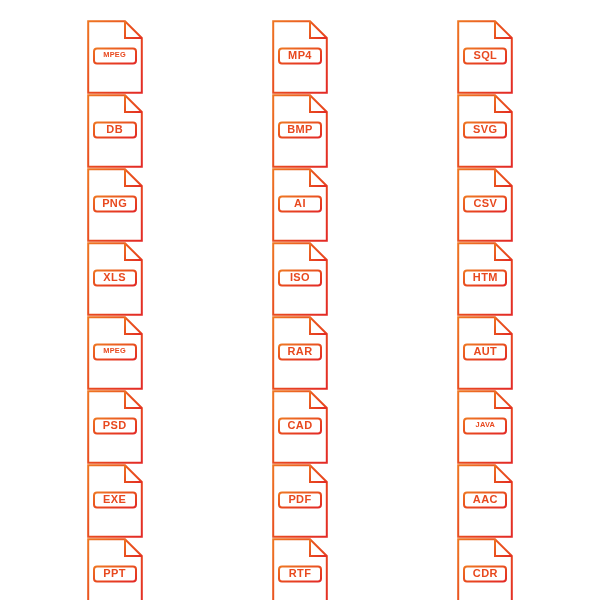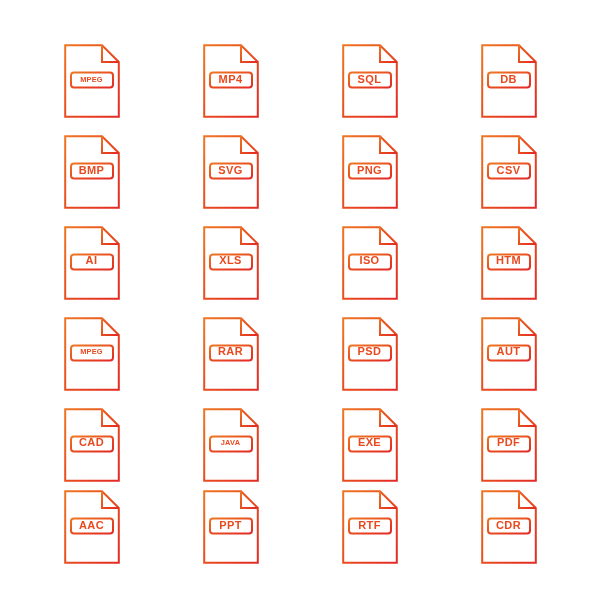--- a/index.html
+++ b/index.html
@@ -13,23 +13,23 @@
     font-family: "Liberation Sans", sans-serif;
     overflow: hidden;
   }
 
   #icon-grid {
     position: relative;
     width: 600px;
     height: 600px;
     box-sizing: border-box;
     display: grid;
-    grid-template-columns: repeat(4, 1fr);
+    grid-template-columns: repeat(3, 1fr);
     grid-template-rows: repeat(5, 1fr);
-    padding: 36px 22px;
+    padding: 20px 22px;
     box-sizing: border-box;
   }
 
   .icon-cell {
     position: relative;
     display: flex;
     align-items: center;
     justify-content: center;
   }
 
@@ -210,58 +210,58 @@
         </svg>
         <div class="file-label-text">
           <span style="color: rgb(232, 73, 31);">PNG</span>
         </div>
       </div>
     </div>
     <div class="icon-cell">
       <div class="file-icon">
         <svg viewBox="0 0 56 74">
           <defs>
+            <linearGradient id="grad8" x1="0" y1="0" x2="1" y2="1">
+              <stop offset="0%" stop-color="#ee7623"></stop>
+              <stop offset="55%" stop-color="#e8491f"></stop>
+              <stop offset="100%" stop-color="#e32a26"></stop>
+            </linearGradient>
+          </defs>
+          <path d="M1.2 1.2 H38 L54.8 18 V72.8 H1.2 Z" fill="none" stroke="url(#grad8)" stroke-width="2" stroke-linejoin="miter"></path>
+          <path d="M38 1.2 V18 H54.8" fill="none" stroke="url(#grad8)" stroke-width="2" stroke-linejoin="miter"></path>
+          <rect x="7" y="28.5" width="42" height="15" rx="3" ry="3" fill="none" stroke="url(#grad8)" stroke-width="2"></rect>
+        </svg>
+        <div class="file-label-text">
+          <span style="color: rgb(232, 73, 31);">AI</span>
+        </div>
+      </div>
+    </div>
+    <div class="icon-cell">
+      <div class="file-icon">
+        <svg viewBox="0 0 56 74">
+          <defs>
             <linearGradient id="grad7" x1="0" y1="0" x2="1" y2="1">
               <stop offset="0%" stop-color="#ee7623"></stop>
               <stop offset="55%" stop-color="#e8491f"></stop>
               <stop offset="100%" stop-color="#e32a26"></stop>
             </linearGradient>
           </defs>
           <path d="M1.2 1.2 H38 L54.8 18 V72.8 H1.2 Z" fill="none" stroke="url(#grad7)" stroke-width="2" stroke-linejoin="miter"></path>
           <path d="M38 1.2 V18 H54.8" fill="none" stroke="url(#grad7)" stroke-width="2" stroke-linejoin="miter"></path>
           <rect x="7" y="28.5" width="42" height="15" rx="3" ry="3" fill="none" stroke="url(#grad7)" stroke-width="2"></rect>
         </svg>
         <div class="file-label-text">
           <span style="color: rgb(232, 73, 31);">CSV</span>
         </div>
       </div>
     </div>
     <div class="icon-cell">
       <div class="file-icon">
         <svg viewBox="0 0 56 74">
           <defs>
-            <linearGradient id="grad8" x1="0" y1="0" x2="1" y2="1">
-              <stop offset="0%" stop-color="#ee7623"></stop>
-              <stop offset="55%" stop-color="#e8491f"></stop>
-              <stop offset="100%" stop-color="#e32a26"></stop>
-            </linearGradient>
-          </defs>
-          <path d="M1.2 1.2 H38 L54.8 18 V72.8 H1.2 Z" fill="none" stroke="url(#grad8)" stroke-width="2" stroke-linejoin="miter"></path>
-          <path d="M38 1.2 V18 H54.8" fill="none" stroke="url(#grad8)" stroke-width="2" stroke-linejoin="miter"></path>
-          <rect x="7" y="28.5" width="42" height="15" rx="3" ry="3" fill="none" stroke="url(#grad8)" stroke-width="2"></rect>
-        </svg>
-        <div class="file-label-text">
-          <span style="color: rgb(232, 73, 31);">AI</span>
-        </div>
-      </div>
-    </div>
-    <div class="icon-cell">
-      <div class="file-icon">
-        <svg viewBox="0 0 56 74">
-          <defs>
             <linearGradient id="grad9" x1="0" y1="0" x2="1" y2="1">
               <stop offset="0%" stop-color="#ee7623"></stop>
               <stop offset="55%" stop-color="#e8491f"></stop>
               <stop offset="100%" stop-color="#e32a26"></stop>
             </linearGradient>
           </defs>
           <path d="M1.2 1.2 H38 L54.8 18 V72.8 H1.2 Z" fill="none" stroke="url(#grad9)" stroke-width="2" stroke-linejoin="miter"></path>
           <path d="M38 1.2 V18 H54.8" fill="none" stroke="url(#grad9)" stroke-width="2" stroke-linejoin="miter"></path>
           <rect x="7" y="28.5" width="42" height="15" rx="3" ry="3" fill="none" stroke="url(#grad9)" stroke-width="2"></rect>
         </svg>
@@ -343,58 +343,58 @@
         </svg>
         <div class="file-label-text">
           <span style="color: rgb(232, 73, 31);">RAR</span>
         </div>
       </div>
     </div>
     <div class="icon-cell">
       <div class="file-icon">
         <svg viewBox="0 0 56 74">
           <defs>
+            <linearGradient id="grad16" x1="0" y1="0" x2="1" y2="1">
+              <stop offset="0%" stop-color="#ee7623"></stop>
+              <stop offset="55%" stop-color="#e8491f"></stop>
+              <stop offset="100%" stop-color="#e32a26"></stop>
+            </linearGradient>
+          </defs>
+          <path d="M1.2 1.2 H38 L54.8 18 V72.8 H1.2 Z" fill="none" stroke="url(#grad16)" stroke-width="2" stroke-linejoin="miter"></path>
+          <path d="M38 1.2 V18 H54.8" fill="none" stroke="url(#grad16)" stroke-width="2" stroke-linejoin="miter"></path>
+          <rect x="7" y="28.5" width="42" height="15" rx="3" ry="3" fill="none" stroke="url(#grad16)" stroke-width="2"></rect>
+        </svg>
+        <div class="file-label-text">
+          <span style="color: rgb(232, 73, 31);">AUT</span>
+        </div>
+      </div>
+    </div>
+    <div class="icon-cell">
+      <div class="file-icon">
+        <svg viewBox="0 0 56 74">
+          <defs>
             <linearGradient id="grad15" x1="0" y1="0" x2="1" y2="1">
               <stop offset="0%" stop-color="#ee7623"></stop>
               <stop offset="55%" stop-color="#e8491f"></stop>
               <stop offset="100%" stop-color="#e32a26"></stop>
             </linearGradient>
           </defs>
           <path d="M1.2 1.2 H38 L54.8 18 V72.8 H1.2 Z" fill="none" stroke="url(#grad15)" stroke-width="2" stroke-linejoin="miter"></path>
           <path d="M38 1.2 V18 H54.8" fill="none" stroke="url(#grad15)" stroke-width="2" stroke-linejoin="miter"></path>
           <rect x="7" y="28.5" width="42" height="15" rx="3" ry="3" fill="none" stroke="url(#grad15)" stroke-width="2"></rect>
         </svg>
         <div class="file-label-text">
           <span style="color: rgb(232, 73, 31);">PSD</span>
         </div>
       </div>
     </div>
     <div class="icon-cell">
       <div class="file-icon">
         <svg viewBox="0 0 56 74">
           <defs>
-            <linearGradient id="grad16" x1="0" y1="0" x2="1" y2="1">
-              <stop offset="0%" stop-color="#ee7623"></stop>
-              <stop offset="55%" stop-color="#e8491f"></stop>
-              <stop offset="100%" stop-color="#e32a26"></stop>
-            </linearGradient>
-          </defs>
-          <path d="M1.2 1.2 H38 L54.8 18 V72.8 H1.2 Z" fill="none" stroke="url(#grad16)" stroke-width="2" stroke-linejoin="miter"></path>
-          <path d="M38 1.2 V18 H54.8" fill="none" stroke="url(#grad16)" stroke-width="2" stroke-linejoin="miter"></path>
-          <rect x="7" y="28.5" width="42" height="15" rx="3" ry="3" fill="none" stroke="url(#grad16)" stroke-width="2"></rect>
-        </svg>
-        <div class="file-label-text">
-          <span style="color: rgb(232, 73, 31);">AUT</span>
-        </div>
-      </div>
-    </div>
-    <div class="icon-cell">
-      <div class="file-icon">
-        <svg viewBox="0 0 56 74">
-          <defs>
             <linearGradient id="grad17" x1="0" y1="0" x2="1" y2="1">
               <stop offset="0%" stop-color="#ee7623"></stop>
               <stop offset="55%" stop-color="#e8491f"></stop>
               <stop offset="100%" stop-color="#e32a26"></stop>
             </linearGradient>
           </defs>
           <path d="M1.2 1.2 H38 L54.8 18 V72.8 H1.2 Z" fill="none" stroke="url(#grad17)" stroke-width="2" stroke-linejoin="miter"></path>
           <path d="M38 1.2 V18 H54.8" fill="none" stroke="url(#grad17)" stroke-width="2" stroke-linejoin="miter"></path>
           <rect x="7" y="28.5" width="42" height="15" rx="3" ry="3" fill="none" stroke="url(#grad17)" stroke-width="2"></rect>
         </svg>

